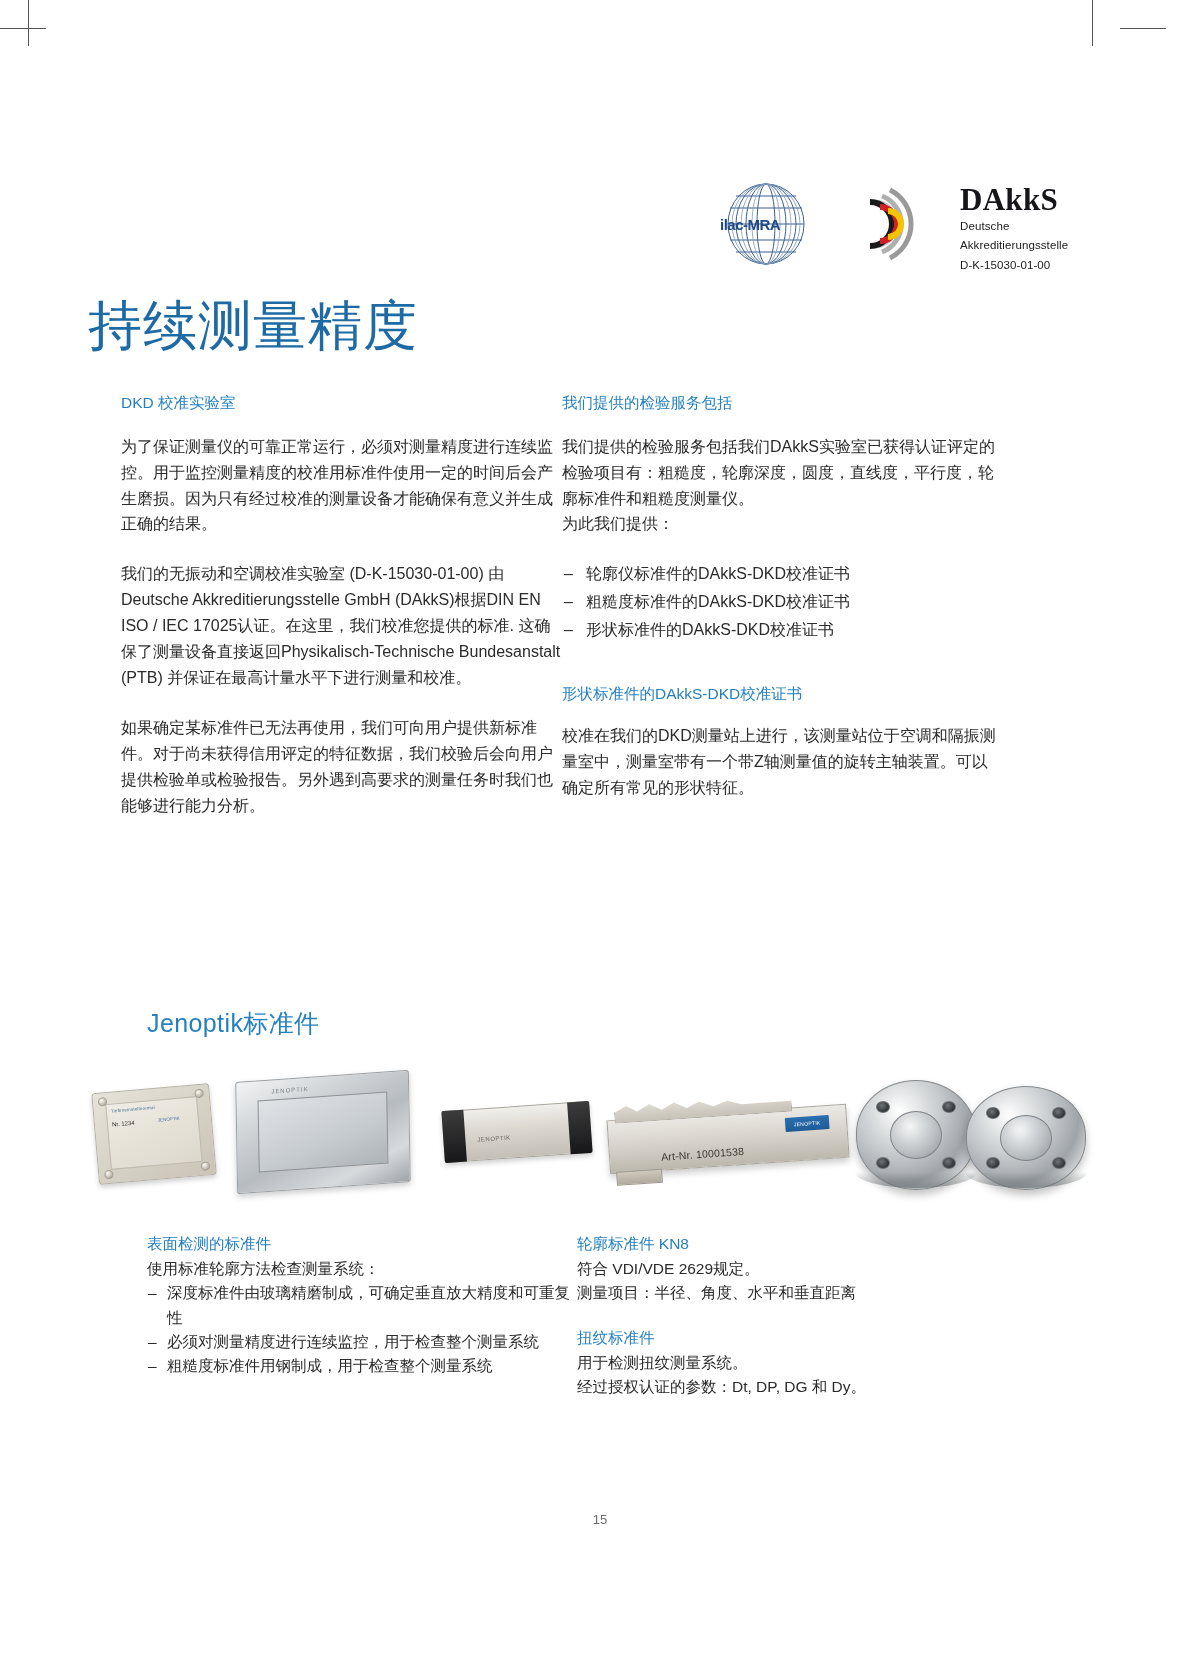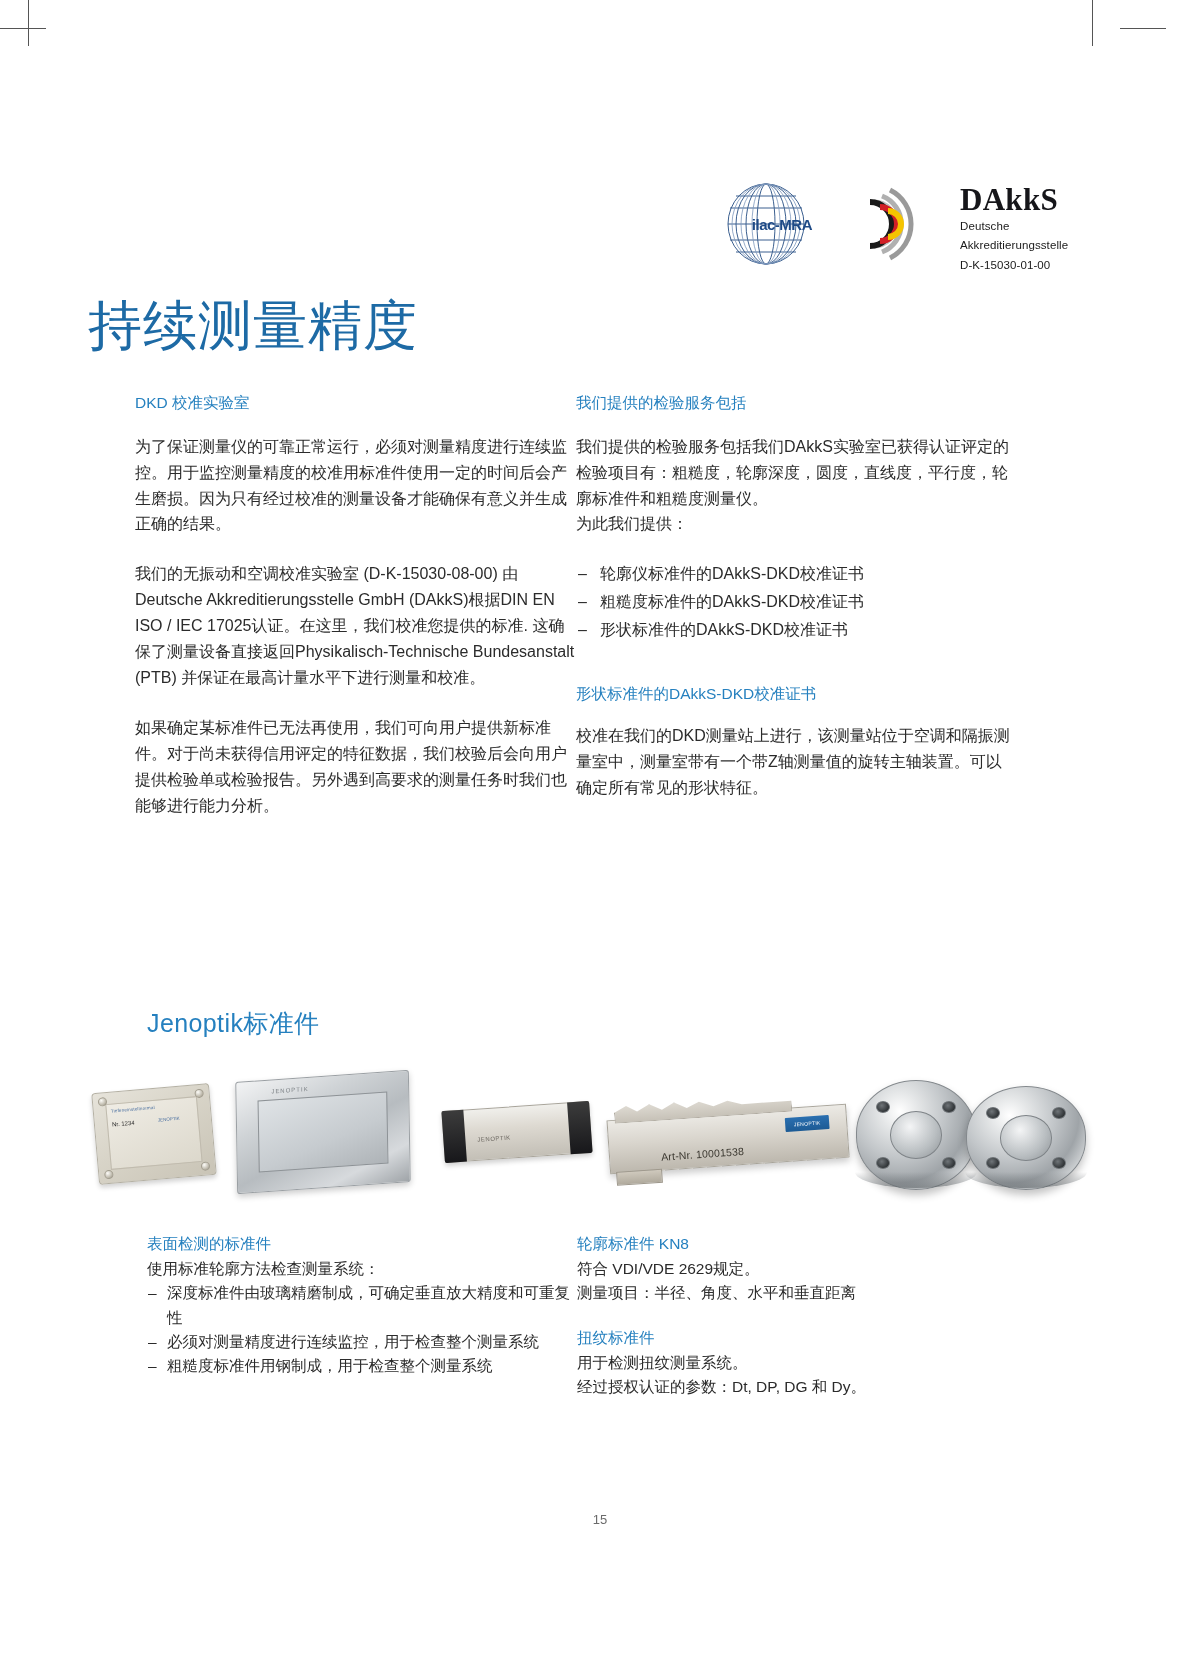--- a/index.html
+++ b/index.html
@@ -37,21 +37,21 @@
   }
 
   
   .page-title {
     position: absolute; left: 88px; top: 296px;
     font-size: 54px; color: #1d6aa5; letter-spacing: 1px;
     font-weight: 400; line-height: 1.1;
   }
 
   
-  .cols { position: absolute; left: 135px; top: 392px; width: 880px; display: flex; gap: 0; }
+  .cols { position: absolute; left: 121px; top: 392px; width: 880px; display: flex; gap: 0; }
   .col { width: 440px; }
   .col.right { padding-left: 1px; }
 
   h3.sub {
     font-size: 15.5px; color: #2580bf; font-weight: 400;
     line-height: 1.4; margin: 0 0 20px 0;
   }
   h3.sub.tight { margin-bottom: 18px; }
   p.body {
     font-size: 16px; color: #2b2b2b; line-height: 1.62;
@@ -229,21 +229,21 @@
           <ellipse cx="46" cy="46" rx="20" ry="40"></ellipse>
           <ellipse cx="46" cy="46" rx="9" ry="40"></ellipse>
           <path d="M10 30 H82 M8 46 H84 M10 62 H82 M16 18 H76 M16 74 H76"></path>
         </g>
         <g fill="none" stroke="#7d98bd" stroke-width="0.8">
           <ellipse cx="46" cy="46" rx="34" ry="40"></ellipse>
           <ellipse cx="46" cy="46" rx="25" ry="40"></ellipse>
           <ellipse cx="46" cy="46" rx="14" ry="40"></ellipse>
         </g>
       </svg>
-      <div style="position:absolute; left:0; right:0; top:38px; text-align:right;
+      <div style="position:absolute; left:0; right:0; top:38px; text-align:left;
                   font-family:'Liberation Sans',sans-serif; font-weight:bold; font-size:15px;
                   color:#1e4a86; letter-spacing:-0.5px;">ilac-MRA</div>
     </div>
 
     <div class="dakks">
       <div class="dakks-mark">
         <svg width="96" height="92" viewBox="0 0 96 92" aria-hidden="true">
           <g fill="none" stroke-width="5">
             <path d="M30 12 A38 38 0 0 1 30 80" stroke="#9a9a9a"></path>
             <path d="M22 18 A30 30 0 0 1 22 74" stroke="#b0b0b0"></path>
@@ -265,21 +265,21 @@
     </div>
   </div>
 
   <h1 class="page-title">持续测量精度</h1>
 
   <div class="cols">
 
     <div class="col left">
       <h3 class="sub">DKD 校准实验室</h3>
       <p class="body">为了保证测量仪的可靠正常运行，必须对测量精度进行连续监控。用于监控测量精度的校准用标准件使用一定的时间后会产生磨损。因为只有经过校准的测量设备才能确保有意义并生成正确的结果。</p>
-      <p class="body">我们的无振动和空调校准实验室 (D-K-15030-08-00) 由 Deutsche Akkreditierungsstelle GmbH (DAkkS)根据DIN EN ISO / IEC 17025认证。在这里，我们校准您提供的标准. 这确保了测量设备直接返回Physikalisch-Technische Bundesanstalt (PTB) 并保证在最高计量水平下进行测量和校准。</p>
+      <p class="body">我们的无振动和空调校准实验室 (D-K-15030-01-00) 由 Deutsche Akkreditierungsstelle GmbH (DAkkS)根据DIN EN ISO / IEC 17025认证。在这里，我们校准您提供的标准. 这确保了测量设备直接返回Physikalisch-Technische Bundesanstalt (PTB) 并保证在最高计量水平下进行测量和校准。</p>
       <p class="body">如果确定某标准件已无法再使用，我们可向用户提供新标准件。对于尚未获得信用评定的特征数据，我们校验后会向用户提供检验单或检验报告。另外遇到高要求的测量任务时我们也能够进行能力分析。</p>
     </div>
 
     <div class="col right">
       <h3 class="sub">我们提供的检验服务包括</h3>
       <p class="body nogap">我们提供的检验服务包括我们DAkkS实验室已获得认证评定的检验项目有：粗糙度，轮廓深度，圆度，直线度，平行度，轮廓标准件和粗糙度测量仪。</p>
       <p class="body">为此我们提供：</p>
       <ul class="dash">
         <li>轮廓仪标准件的DAkkS-DKD校准证书</li>
         <li>粗糙度标准件的DAkkS-DKD校准证书</li>

